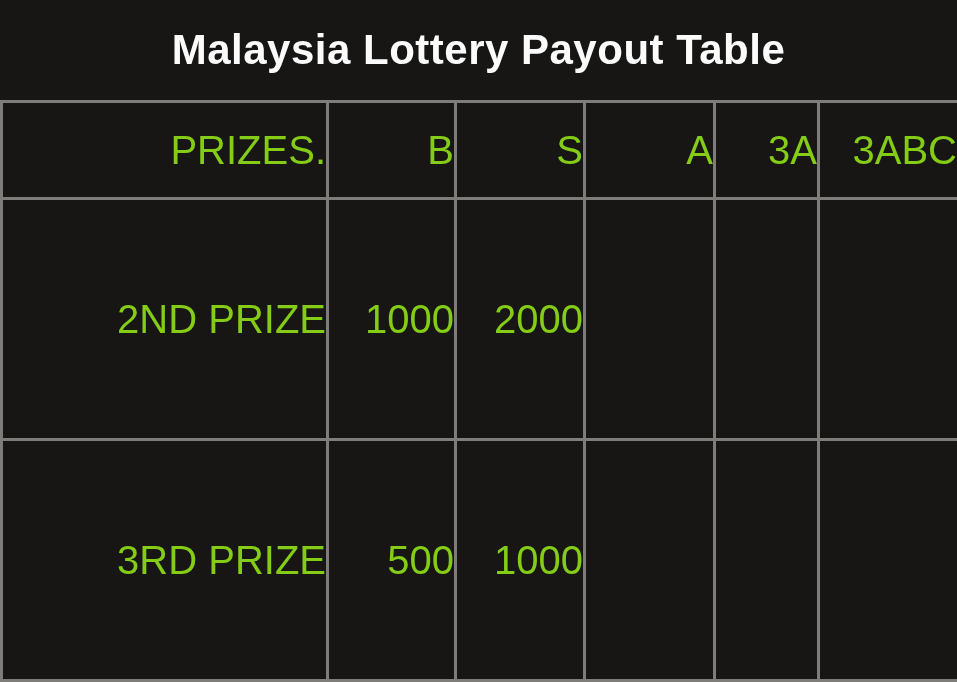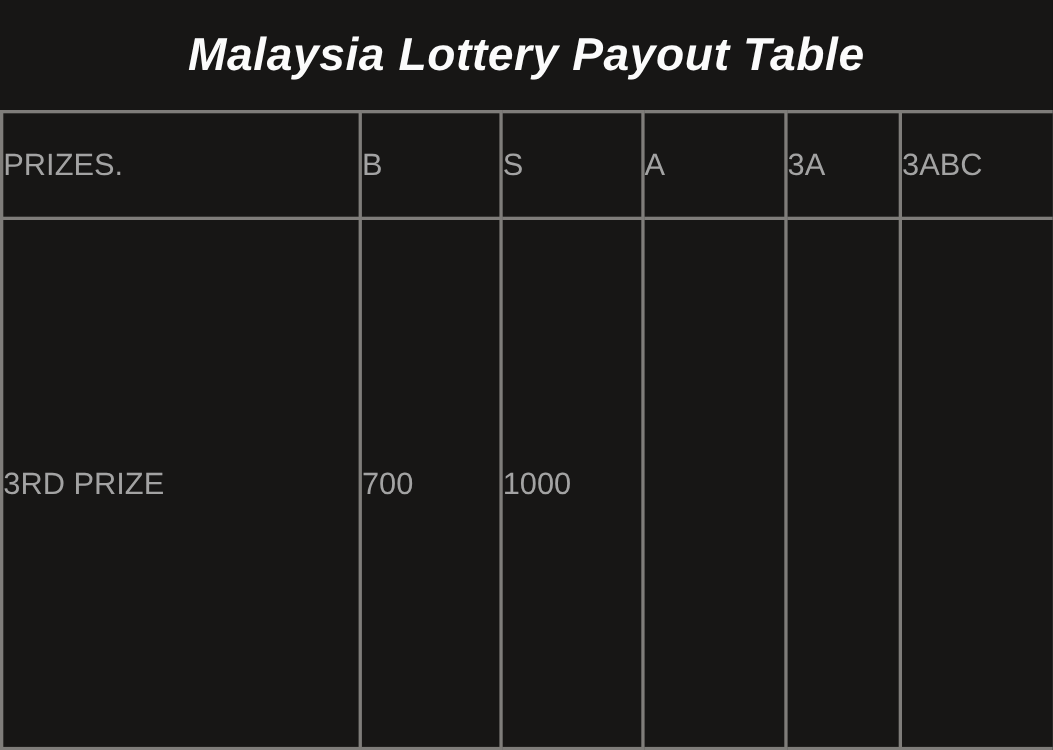--- a/index.html
+++ b/index.html
@@ -12,43 +12,42 @@
     background: #171615;
     color: #fbfbfb;
     font-family: "Liberation Sans", sans-serif;
     overflow: hidden;
   }
   .title-bar {
     height: 100px;
     display: flex;
     align-items: center;
     justify-content: center;
-    font-style: italic;
   }
   .title-bar .title-text {
     font-size: 42px;
     font-weight: 700;
     letter-spacing: 0.5px;
     color: #fbfbfb;
   }
   table.payout {
     width: 957px;
     height: 582px;
     border-collapse: collapse;
     table-layout: fixed;
   }
   table.payout th,
   table.payout td {
     border: 3px solid #7f7d7a;
-    text-align: left;
+    text-align: right;
     vertical-align: middle;
-    font-size: 28px;
+    font-size: 40px;
     font-weight: 400;
     padding: 0;
-    color: #a3a3a3;
+    color: #84cc16;
     white-space: nowrap;
     overflow: hidden;
   }
   table.payout tr {
     height: 97px;
   }
 </style>
 </head>
 <body>
 
@@ -72,22 +71,30 @@
         <th>PRIZES.</th>
         <th>B</th>
         <th>S</th>
         <th>A</th>
         <th>3A</th>
         <th>3ABC</th>
       </tr>
     </thead>
     <tbody>
       <tr>
+        <td>2ND PRIZE</td>
+        <td>1000</td>
+        <td>2000</td>
+        <td></td>
+        <td></td>
+        <td></td>
+      </tr>
+      <tr>
         <td>3RD PRIZE</td>
-        <td>700</td>
+        <td>500</td>
         <td>1000</td>
         <td></td>
         <td></td>
         <td></td>
       </tr>
     </tbody>
   </table>
 
 </div>
 

